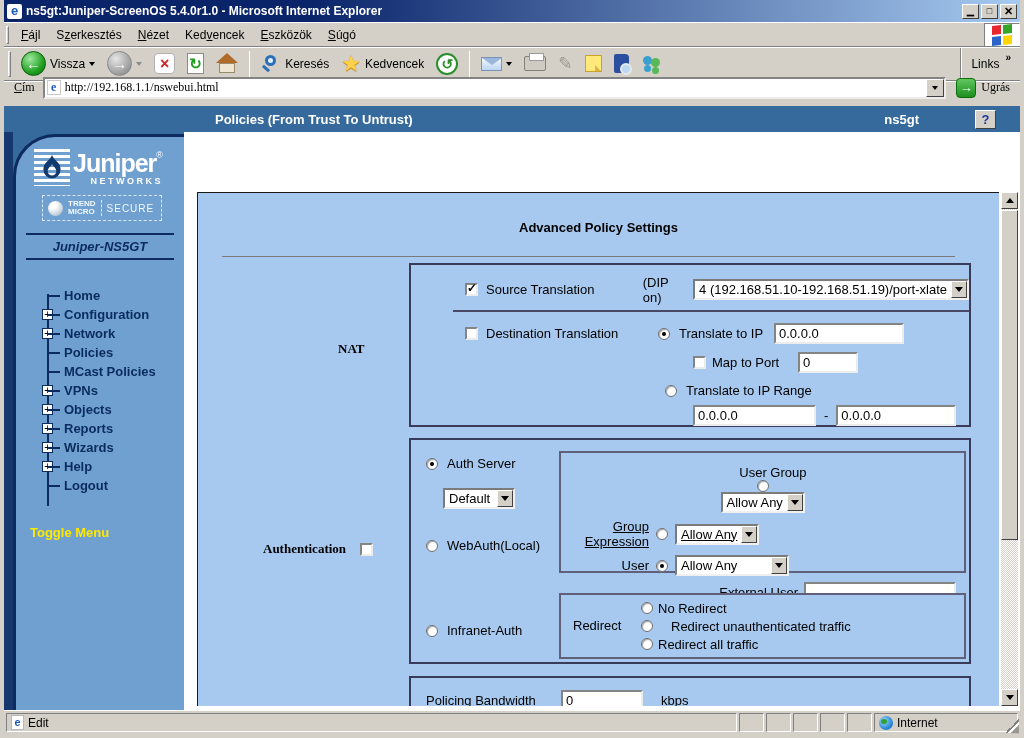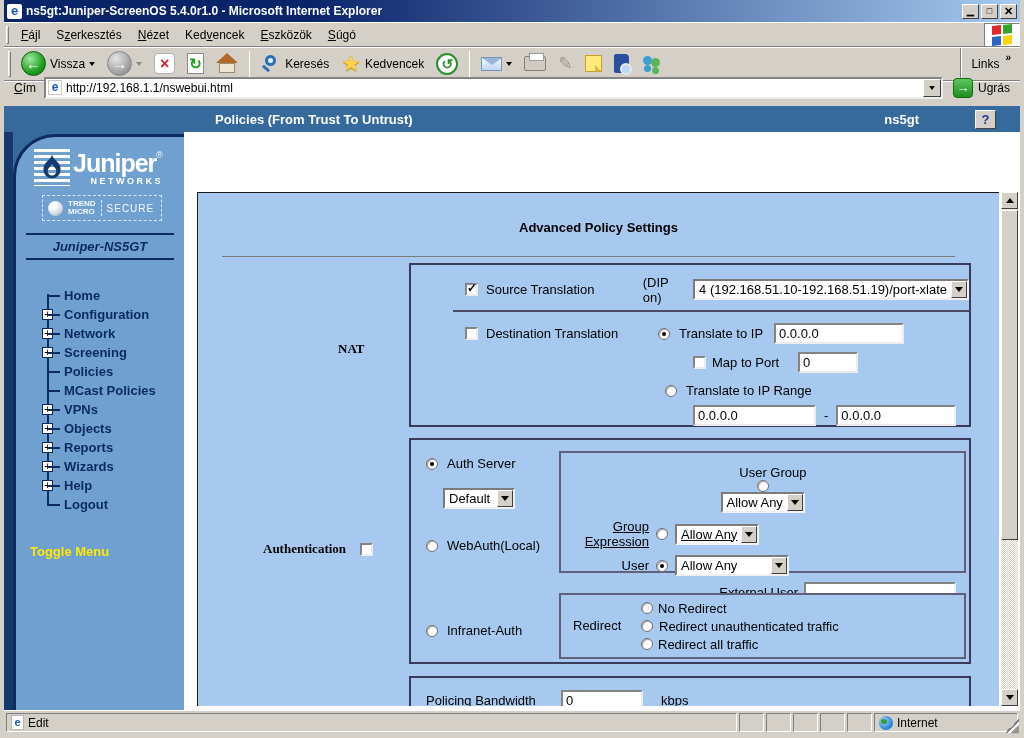--- a/index.html
+++ b/index.html
@@ -82,21 +82,21 @@
   .ic-msn::before, .ic-msn::after { content:""; position:absolute; width:9px; height:9px; border-radius:50%; }
   .ic-msn::before { left:2px; top:2px; background:#3aa0d0; box-shadow:0 8px 0 -1px #3aa0d0; }
   .ic-msn::after  { left:10px; top:4px; background:#58b858; box-shadow:0 8px 0 -1px #58b858; }
   .links-zone { margin-left:auto; display:flex; align-items:center; gap:6px; border-left:1px solid #808080;
                 box-shadow:inset 1px 0 0 #fff; padding:4px 6px 4px 10px; height:32px; }
   .chev { font-weight:bold; font-size:10px; letter-spacing:-1px; align-self:flex-start; }
 
   
   .addrbar { position:absolute; left:0; top:80px; right:0; height:14px; background:#D4D0C8;
              border-top:1px solid #808080; box-shadow:inset 0 1px 0 #fff;
-             display:flex; align-items:center; padding:0 2px; }
+             display:flex; align-items:center; padding:0 2px;font-family:Liberation Serif, serif; }
   .addr-label { padding:0 8px 0 8px; }
   .addr-label u { text-decoration:underline; }
   .addr-field { flex:1; height:22px; background:#fff; border:2px solid; border-color:#848484 #ececec #ececec #848484;
                 display:flex; align-items:center; padding-left:2px; }
   .addr-field .ie-ic { width:14px; height:15px; background:#fff; border:1px solid #c8c8c8; color:#1a5ab8;
                        font-weight:bold; font-size:12px; line-height:13px; text-align:center; margin-right:4px; }
   .addr-field .url { font-size:12px; color:#000; }
   .addr-drop { width:18px; height:18px; margin-left:auto; background:#D4D0C8; border:1px solid;
                border-color:#fff #404040 #404040 #fff; display:flex; align-items:center; justify-content:center; }
   .go-zone { display:flex; align-items:center; gap:5px; padding:0 8px 0 10px; }
@@ -382,25 +382,20 @@
               <span class="plus-box"></span>
               <span class="conn"></span>
               <span>Configuration</span>
             </div>
           <div class="nav-row">
               <span class="plus-box"></span>
               <span class="conn"></span>
               <span>Network</span>
             </div>
           <div class="nav-row">
-              <span class="plus-box"></span>
-              <span class="conn"></span>
-              <span>Screening</span>
-            </div>
-          <div class="nav-row">
               <span class="conn"></span>
               <span>Policies</span>
             </div>
           <div class="nav-row">
               <span class="conn"></span>
               <span>MCast Policies</span>
             </div>
           <div class="nav-row">
               <span class="plus-box"></span>
               <span class="conn"></span>
@@ -539,21 +534,21 @@
 
           <div class="inner-box ib2">
             <div style="position:absolute; left:12px; top:23px;">Redirect</div>
             <div style="position:absolute; left:80px; top:4px;">
               <div class="frow" style="height:18px;">
                 <span class="rb"></span>
                 <span style="margin-left:5px;">No Redirect</span>
               </div>
               <div class="frow" style="height:18px;">
                 <span class="rb"></span>
-                <span style="margin-left:6px;">Redirect unauthenticated traffic</span>
+                <span style="margin-left:18px;">Redirect unauthenticated traffic</span>
               </div>
               <div class="frow" style="height:18px;">
                 <span class="rb"></span>
                 <span style="margin-left:5px;">Redirect all traffic</span>
               </div>
             </div>
           </div>
         </div>
 
         <div class="grp pol-box">

